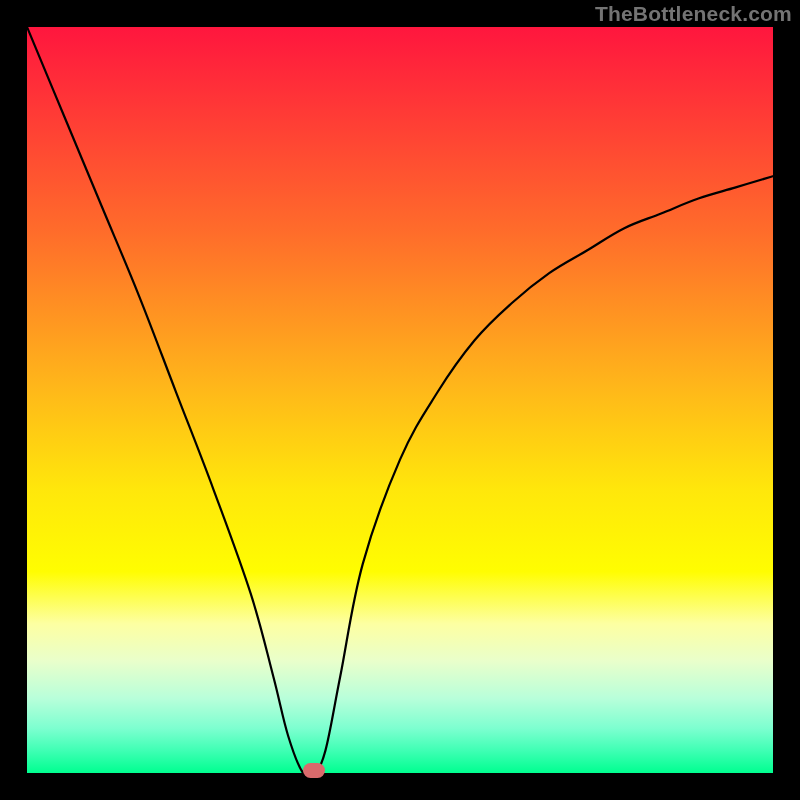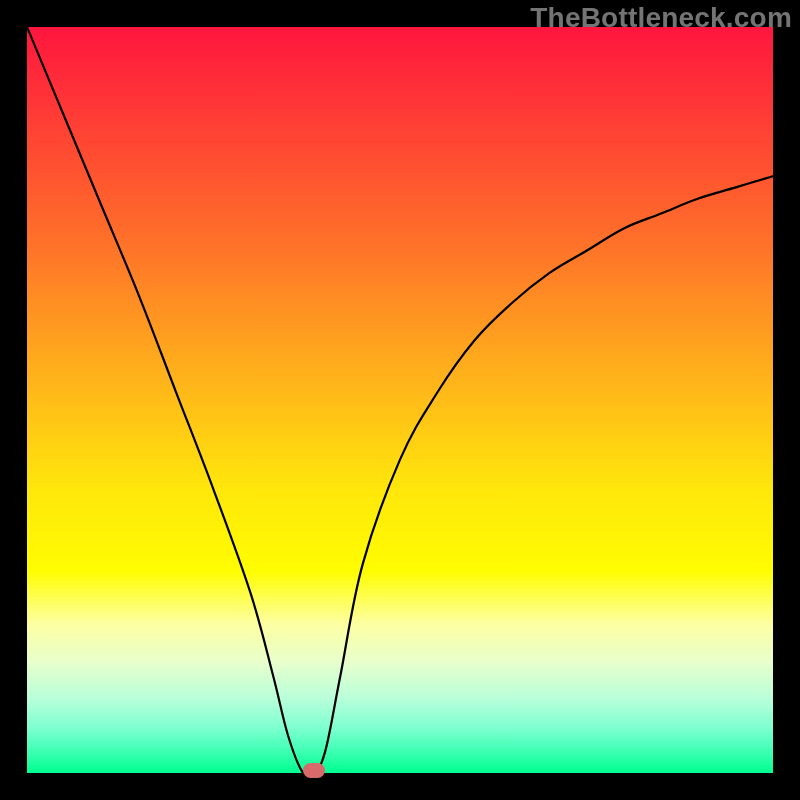--- a/index.html
+++ b/index.html
@@ -36,21 +36,21 @@
       #7dffd0 94%,
       #3fffb4 97%,
       #00ff90 100%
     );
   }
   .watermark {
     position: absolute;
     top: 2px;
     right: 8px;
     font-family: Arial, Helvetica, sans-serif;
-    font-size: 28px;
+    font-size: 21px;
     font-weight: 600;
     color: #747474;
     letter-spacing: 0.2px;
   }
   svg.curve {
     position: absolute;
     left: 0;
     top: 0;
     width: 746px;
     height: 746px;

